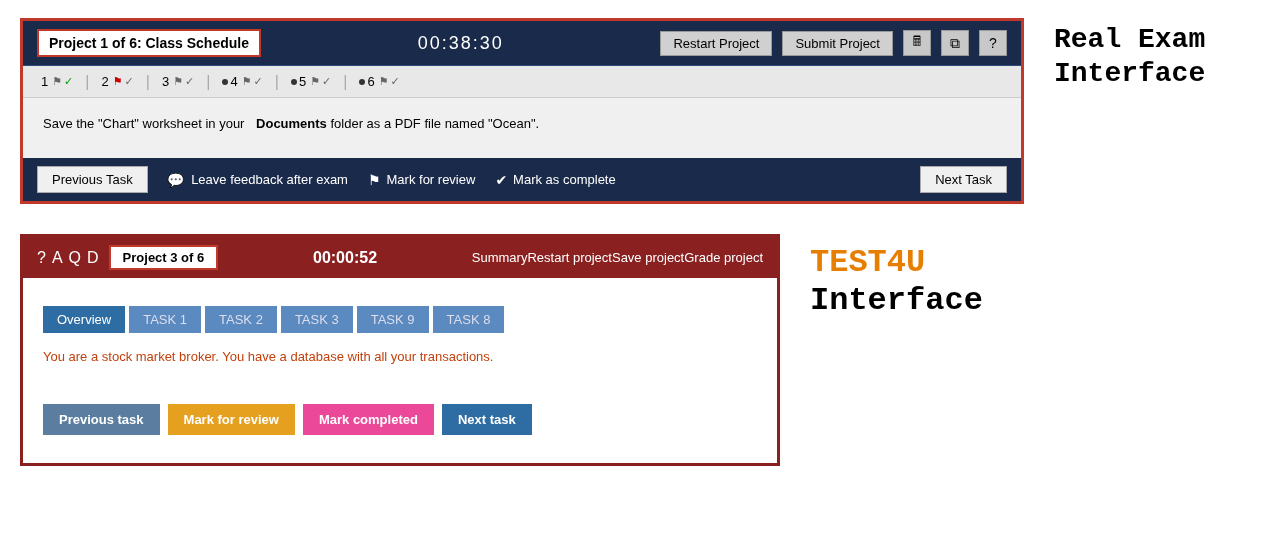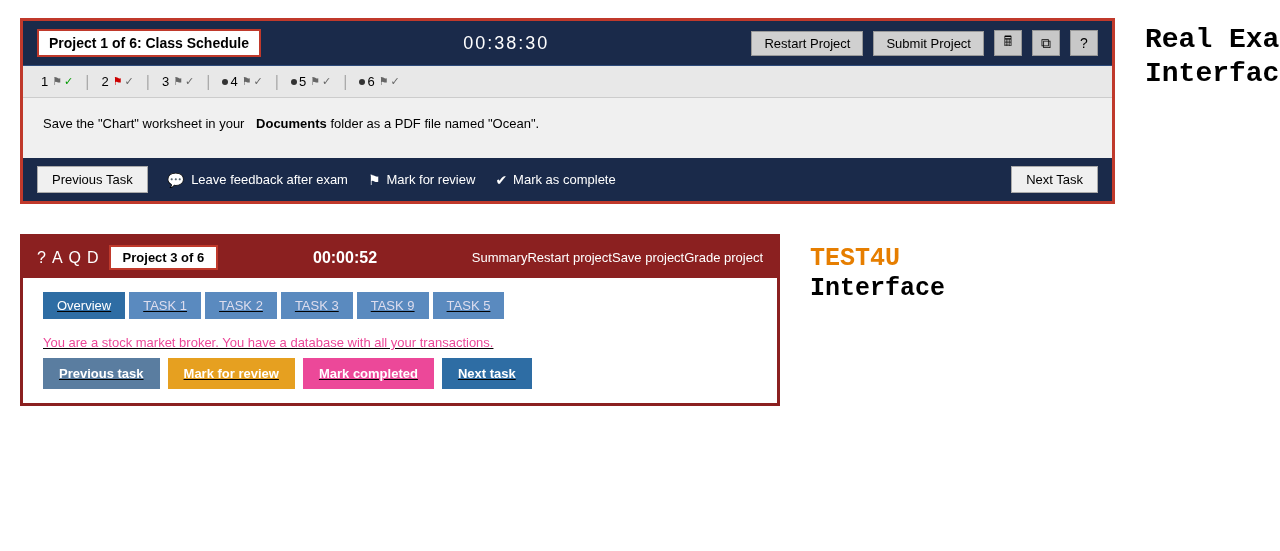--- a/index.html
+++ b/index.html
@@ -15,21 +15,21 @@
     .real-exam-wrapper {
       display: flex;
       align-items: flex-start;
       padding: 18px 20px 0 20px;
       gap: 30px;
     }
 
     .exam-panel {
       border: 3px solid #c0392b;
       background: #1d4ed8;
-      width: 1095px;
+      width: 1004px;
       flex-shrink: 0;
     }
 
     
     .exam-header {
       background: #1a2a4a;
       display: flex;
       align-items: center;
       padding: 8px 14px;
       gap: 10px;
@@ -246,22 +246,21 @@
     .t4u-nav-link {
       color: #ffffff;
       font-size: 13px;
       cursor: pointer;
       white-space: nowrap;
     }
 
     
     .t4u-body {
       background: #fff;
-      padding: 14px 20px;
-      text-decoration: underline;
+      padding: 28px 20px;
     }
 
     .t4u-tabs {
       display: flex;
       align-items: center;
       gap: 4px;
       margin-bottom: 14px;
     }
 
     .t4u-tab {
@@ -276,23 +275,23 @@
       background: #2e6da4;
     }
 
     .t4u-tab.inactive {
       background: #5a8abf;
       color: #dde;
     }
 
     .t4u-content-text {
       font-size: 13px;
-      color: #ec4899;
+      color: #c2410c;
       line-height: 1.6;
-      margin-bottom: 4px;
+      margin-bottom: 36px;
     }
 
     .t4u-footer {
       display: flex;
       gap: 8px;
       align-items: center;
     }
 
     .t4u-footer-btn {
       padding: 8px 16px;
@@ -304,21 +303,21 @@
     }
 
     .btn-prev { background: #5a7da0; }
     .btn-review { background: #e6a020; }
     .btn-complete { background: #ec4899; text-align: right; }
     .btn-next { background: #2e6da4; }
 
     
     .test4u-label {
       font-family: 'Courier New', monospace;
-      font-size: 25px;
+      font-size: 32px;
       font-weight: bold;
       line-height: 1.2;
       margin-top: 10px;
     }
 
     .test4u-label .t4u-orange { color: #e67e00; }
   </style>
 </head>
 <body>
 
@@ -444,21 +443,21 @@
     </div>
 
     <div class="t4u-body">
 
       <div class="t4u-tabs">
         <button class="t4u-tab active">Overview</button>
         <button class="t4u-tab inactive">TASK 1</button>
         <button class="t4u-tab inactive">TASK 2</button>
         <button class="t4u-tab inactive">TASK 3</button>
         <button class="t4u-tab inactive">TASK 9</button>
-        <button class="t4u-tab inactive">TASK 5</button>
+        <button class="t4u-tab inactive">TASK 8</button>
       </div>
 
       <p class="t4u-content-text">You are a stock market broker. You have a database with all your transactions.</p>
 
       <div class="t4u-footer">
         <button class="t4u-footer-btn btn-prev">Previous task</button>
         <button class="t4u-footer-btn btn-review">Mark for review</button>
         <button class="t4u-footer-btn btn-complete">Mark completed</button>
         <button class="t4u-footer-btn btn-next">Next task</button>
       </div>

